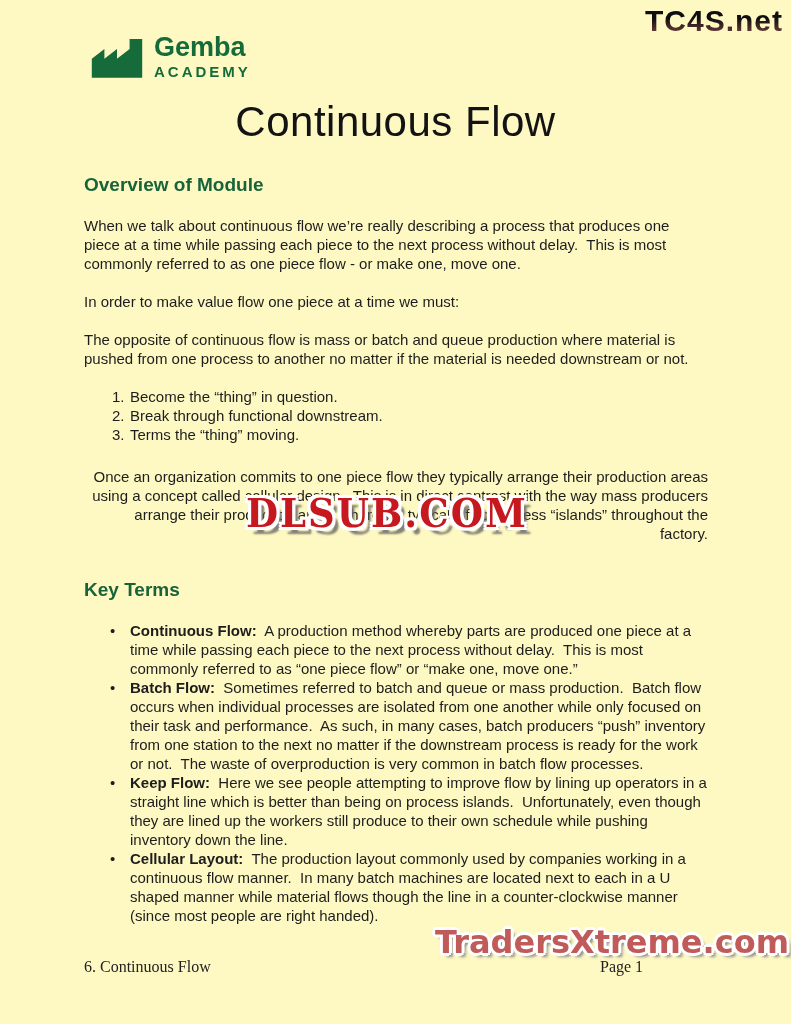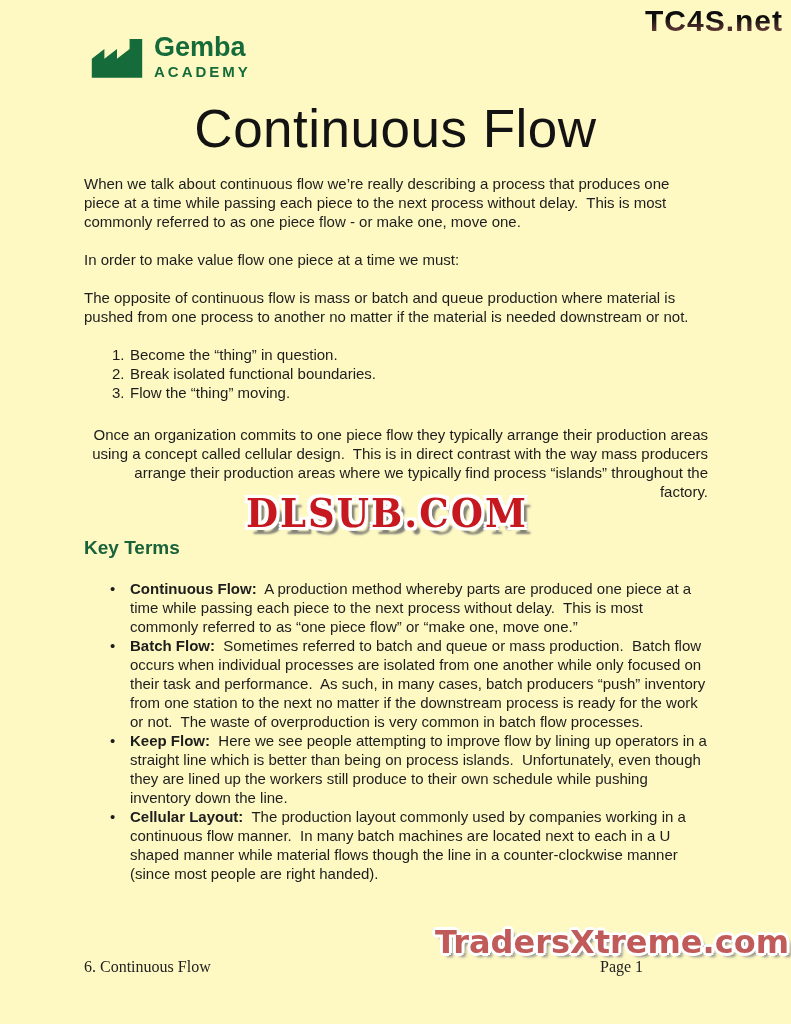--- a/index.html
+++ b/index.html
@@ -39,21 +39,21 @@
     font-family:"DejaVu Sans",sans-serif;font-weight:bold;
     font-size:32px;letter-spacing:0px;color:#c05b59;
     text-shadow:
       -2px -2px 0 #fff, 2px -2px 0 #fff, -2px 2px 0 #fff, 2px 2px 0 #fff,
       -3px 0 0 #fff, 3px 0 0 #fff, 0 -3px 0 #fff, 0 3px 0 #fff,
       4px 4px 3px rgba(130,130,130,0.9);
   }
   
   .doc-title{
     position:absolute;top:98px;left:0;width:100%;
-    text-align:center;font-size:53px;font-weight:400;color:#131313;
+    text-align:center;font-size:42px;font-weight:400;color:#131313;
     letter-spacing:0.5px;
   }
   
   .content{position:absolute;left:84px;top:174px;width:624px;font-size:15px;line-height:19px;}
   .sec-heading{font-size:19px;font-weight:bold;color:#186339;margin:0 0 20px 0;line-height:22px;}
   .sec-heading.keyterms{margin-top:36px;}
   .para{margin:0 0 19px 0;white-space:pre-wrap;}
   .para.last{margin-bottom:0;text-align:right;}
   ol.steps{list-style:none;margin:0 0 23px 0;padding:0 0 0 28px;}
   ol.steps li{display:flex;margin:0;}
@@ -85,37 +85,38 @@
       <span class="logo-sub">ACADEMY</span>
     </span>
   </div>
 
   <div class="wm-tc4s">TC4S.net</div>
 
   <div class="doc-title">Continuous Flow</div>
 
   <div class="content">
 
+    <div class="sec-heading">Overview of Module</div>
 
     <p class="para">When we talk about continuous flow we’re really describing a process that produces one piece at a time while passing each piece to the next process without delay.  This is most commonly referred to as one piece flow - or make one, move one.</p>
     <p class="para">In order to make value flow one piece at a time we must:</p>
     <p class="para">The opposite of continuous flow is mass or batch and queue production where material is pushed from one process to another no matter if the material is needed downstream or not.</p>
 
     <ol class="steps">
       <li>
         <span class="marker">1.</span>
         <span>Become the “thing” in question.</span>
       </li>
       <li>
         <span class="marker">2.</span>
-        <span>Break isolated functional boundaries.</span>
+        <span>Break through functional downstream.</span>
       </li>
       <li>
         <span class="marker">3.</span>
-        <span>Flow the “thing” moving.</span>
+        <span>Terms the “thing” moving.</span>
       </li>
     </ol>
 
     <p class="para last">Once an organization commits to one piece flow they typically arrange their production areas using a concept called cellular design.  This is in direct contrast with the way mass producers arrange their production areas where we typically find process “islands” throughout the factory.</p>
 
     <div class="sec-heading keyterms">Key Terms</div>
 
     <ul class="terms">
       <li>
         <span class="marker">•</span>

